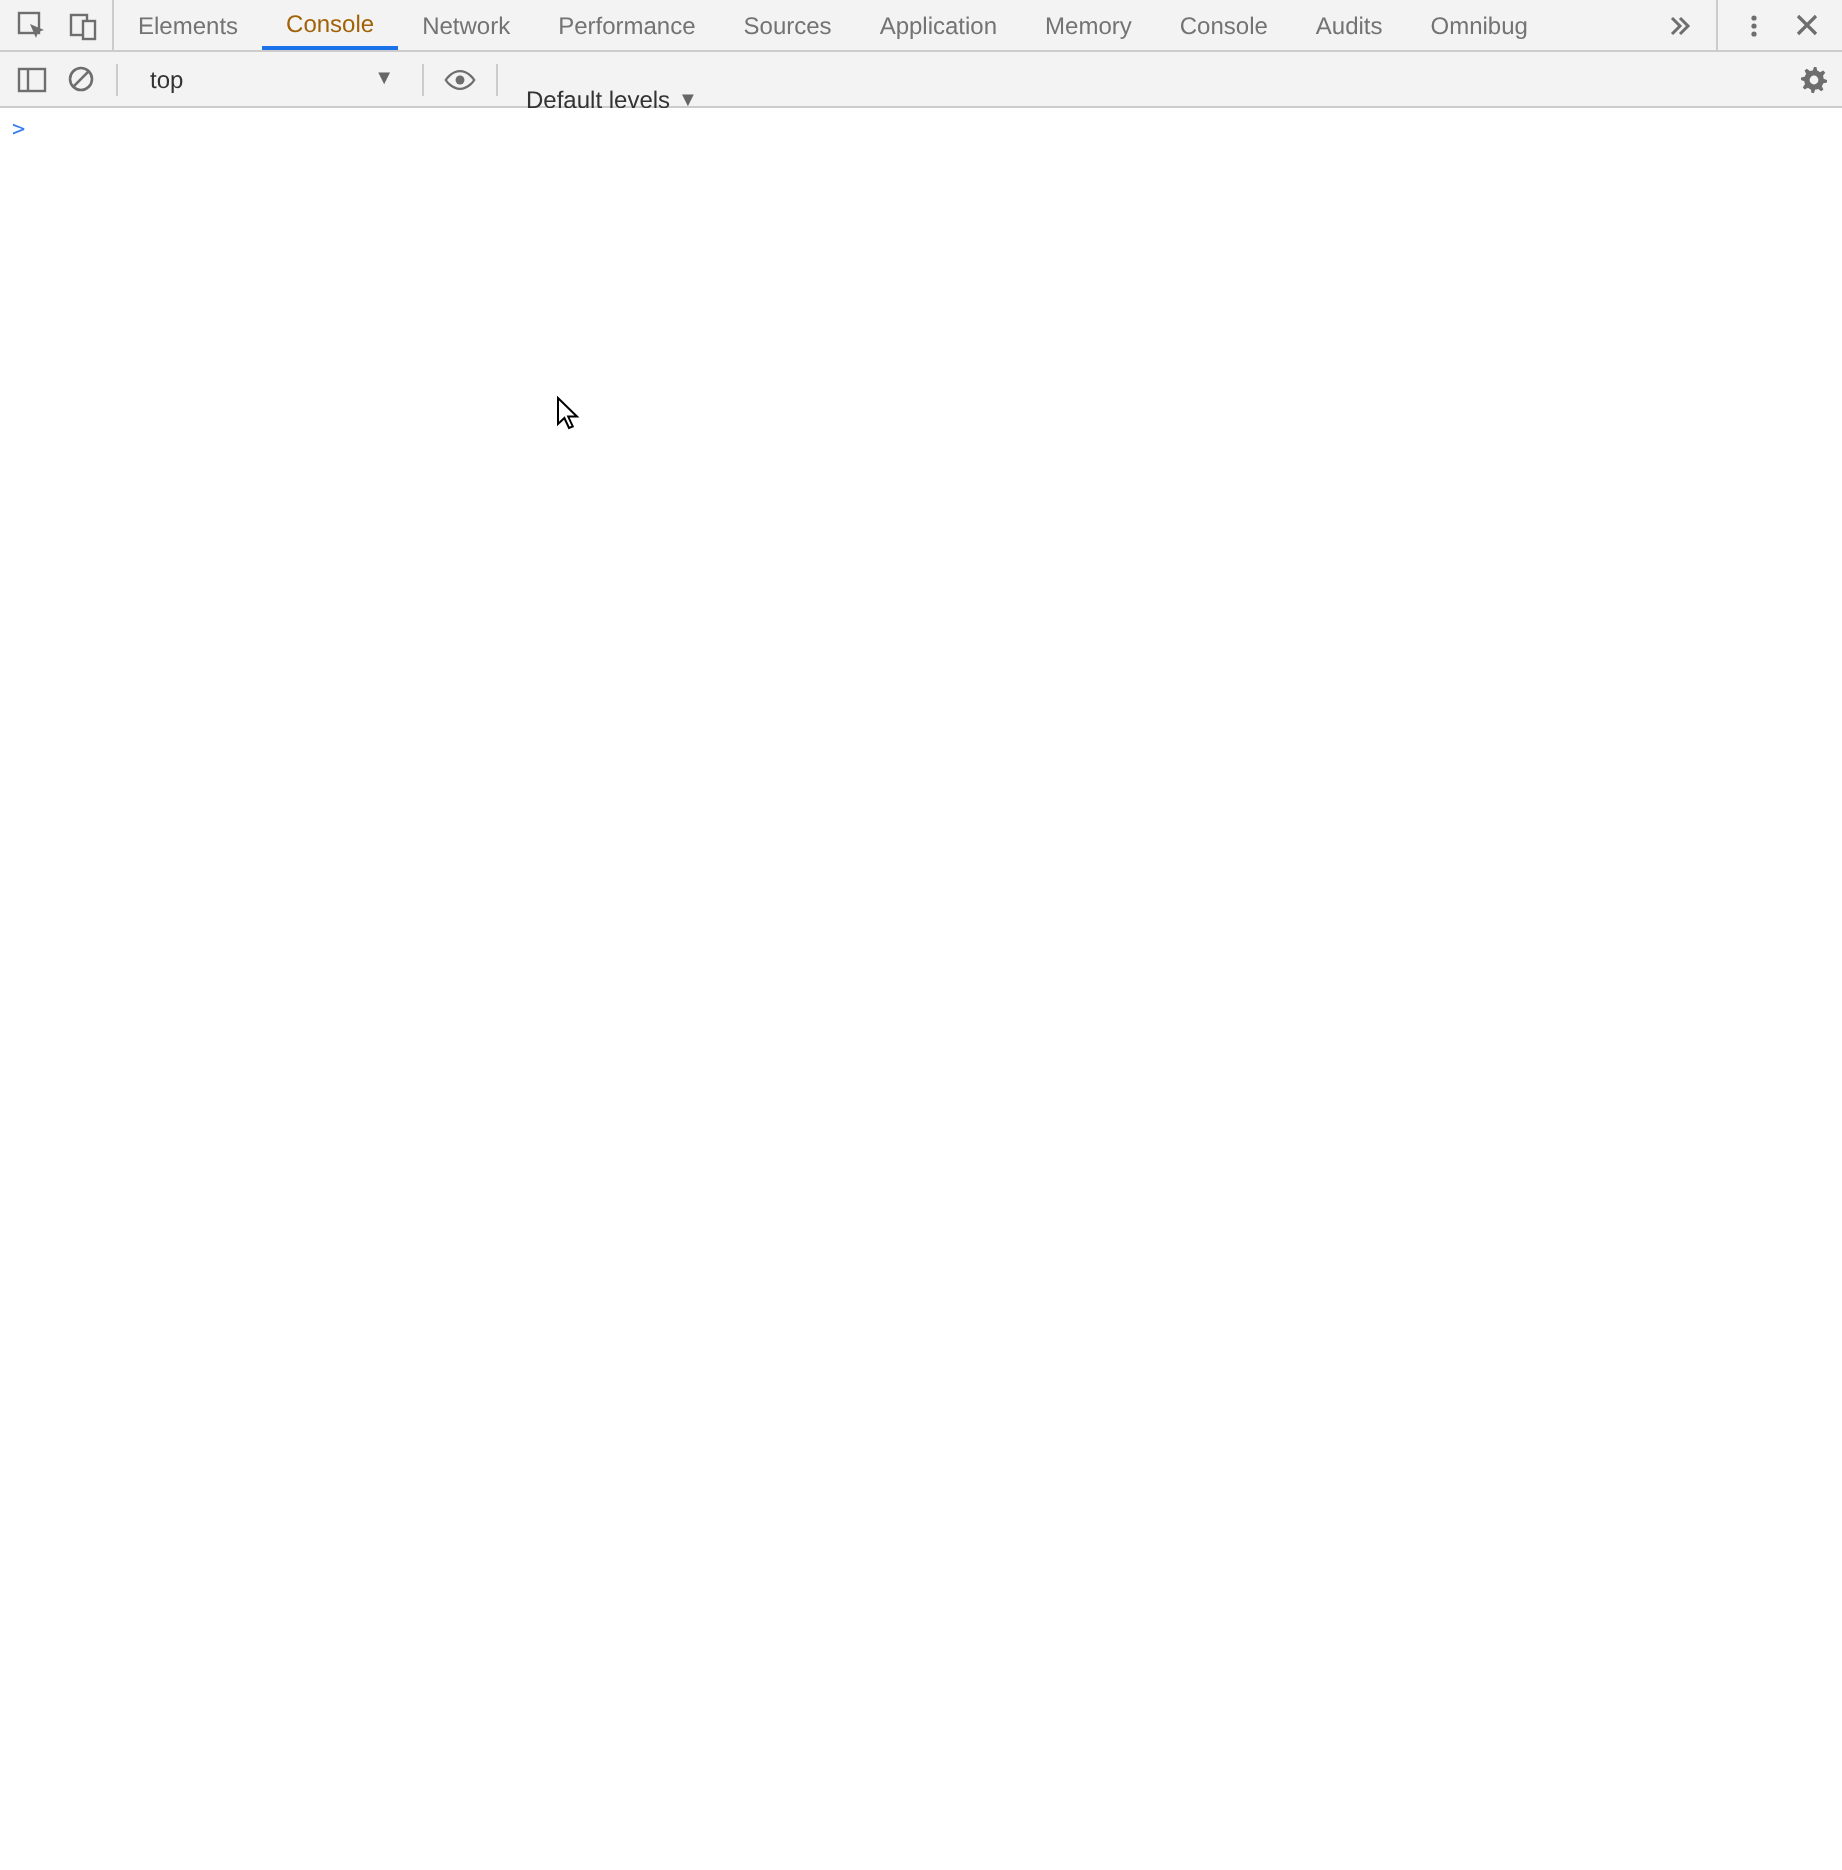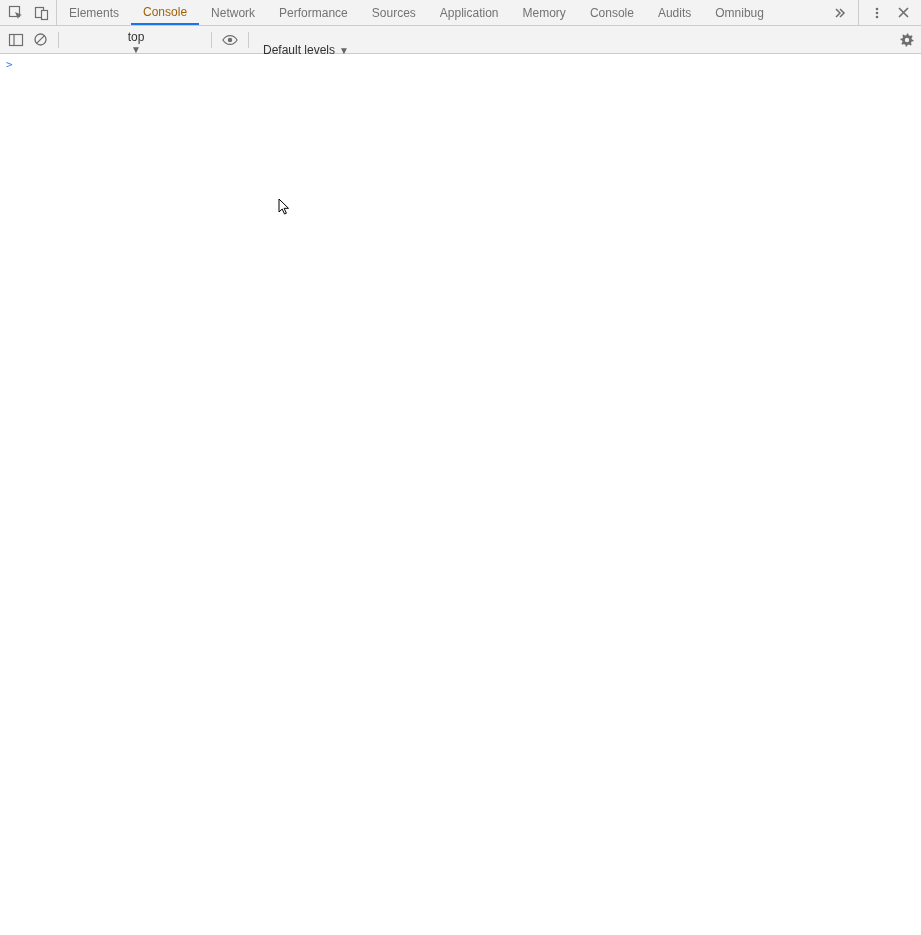--- a/index.html
+++ b/index.html
@@ -79,21 +79,20 @@
   }
   .context-select {
     display: flex;
     align-items: center;
     justify-content: space-between;
     width: 132px;
     height: 20px;
     padding: 0 4px 0 6px;
     color: #333;
     cursor: default;
-    flex-direction: column;
   }
   .context-select .caret {
     color: #666;
     font-size: 10px;
   }
   .filter-input {
     width: 200px;
     height: 20px;
     border: none;
     background: #fff;

